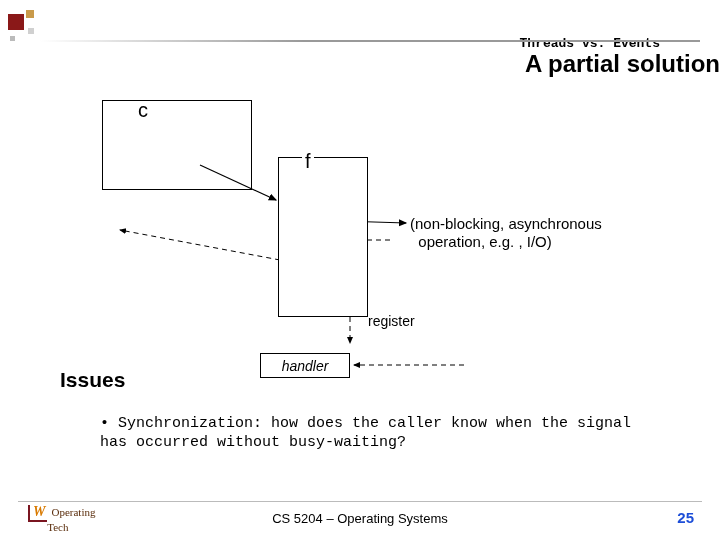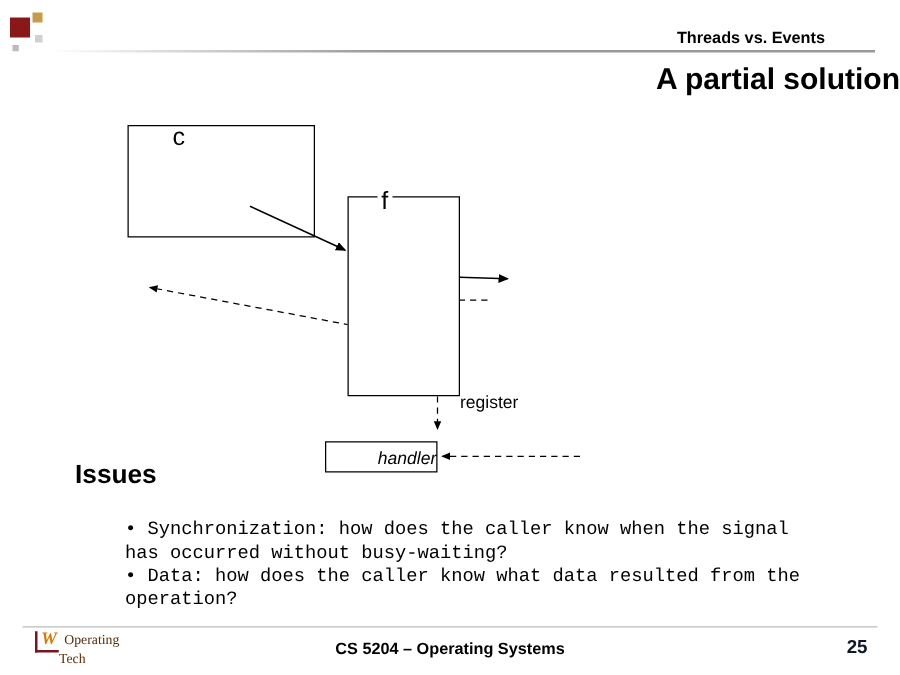--- a/index.html
+++ b/index.html
@@ -17,24 +17,25 @@
     left: 8px;
   }
   .sq { position: absolute; }
   .sq1 { width: 16px; height: 16px; background: #8a1818; top: 4px; left: 0; }
   .sq2 { width: 8px; height: 8px; background: #c99a4a; top: 0; left: 18px; }
   .sq3 { width: 6px; height: 6px; background: #d0d0d0; top: 18px; left: 20px; }
   .sq4 { width: 5px; height: 5px; background: #bbb; top: 26px; left: 2px; }
 
   .header-label {
     position: absolute;
-    top: 22px;
+    top: 36px;
     right: 60px;
     font-weight: bold;
     font-size: 13px;
+    font-family: Liberation Mono, monospace;
   }
   .header-line {
     position: absolute;
     top: 40px;
     left: 40px;
     right: 20px;
     height: 2px;
     background: linear-gradient(to right, #fff 0%, #999 40%, #999 100%);
   }
   .title {
@@ -78,21 +79,21 @@
     padding: 0 3px;
   }
   .box-handler {
     position: absolute;
     top: 258px; left: 170px;
     width: 90px; height: 25px;
     border: 1px solid #000;
     background: #fff;
     display: flex;
     align-items: center;
-    justify-content: flex-end;
+    justify-content: center;
     font-style: italic;
     font-size: 14px;
   }
   .lbl-register {
     position: absolute;
     top: 218px; left: 278px;
     font-size: 14px;
   }
   .note-async {
     position: absolute;
@@ -153,30 +154,30 @@
     border-left: 2px solid #7a1520;
     border-bottom: 2px solid #7a1520;
     padding: 0 2px 1px 3px;
     margin-right: 4px;
   }
   .footer-course {
     position: absolute;
     bottom: 14px;
     width: 100%;
     text-align: center;
-    font-weight: bold;
+    font-weight: normal;
     font-size: 13px;
   }
   .footer-page {
     position: absolute;
     bottom: 14px;
     right: 26px;
     font-weight: bold;
     font-size: 15px;
-    color: #0f172a;
+    color: #1d4ed8;
   }
 </style>
 </head>
 <body>
 
 <div class="corner-squares">
   <div class="sq sq1"></div>
     <div class="sq sq2"></div>
     <div class="sq sq3"></div>
     <div class="sq sq4"></div>
@@ -210,33 +211,36 @@
 
     <line x1="374" y1="270" x2="264" y2="270" stroke="#000" stroke-width="1" stroke-dasharray="5 4" marker-end="url(#ah)"></line>
   </svg>
 
   <div class="box-c">
     <span class="lbl-c">c</span>
   </div>
   <div class="box-f"></div>
   <span class="lbl-f">f</span>
 
+  <div class="note-async">
+    <span>(non-blocking, asynchronous</span><br>
+    &nbsp;&nbsp;<span>operation, e.g. , I/O)</span>
+  </div>
 
   <div class="lbl-register">register</div>
 
   <div class="box-handler">
     <span>handler</span>
   </div>
 
 </div>
 
 <div class="issues-hdr">Issues</div>
 <div class="issues-list">
   <div>• Synchronization: how does the caller know when the signal has occurred without busy-waiting?</div>
-  <div>• Data: how does the caller know what data resulted from the operation?</div>
 </div>
 
 <div class="footer-line"></div>
 <div class="vt-logo">
   <span class="vt-mark">W</span><span>Operating</span><br>
   &nbsp;&nbsp;&nbsp;&nbsp;&nbsp;&nbsp;&nbsp;<span>Tech</span>
 </div>
 <div class="footer-course">CS 5204 – Operating Systems</div>
 <div class="footer-page">25</div>
 

